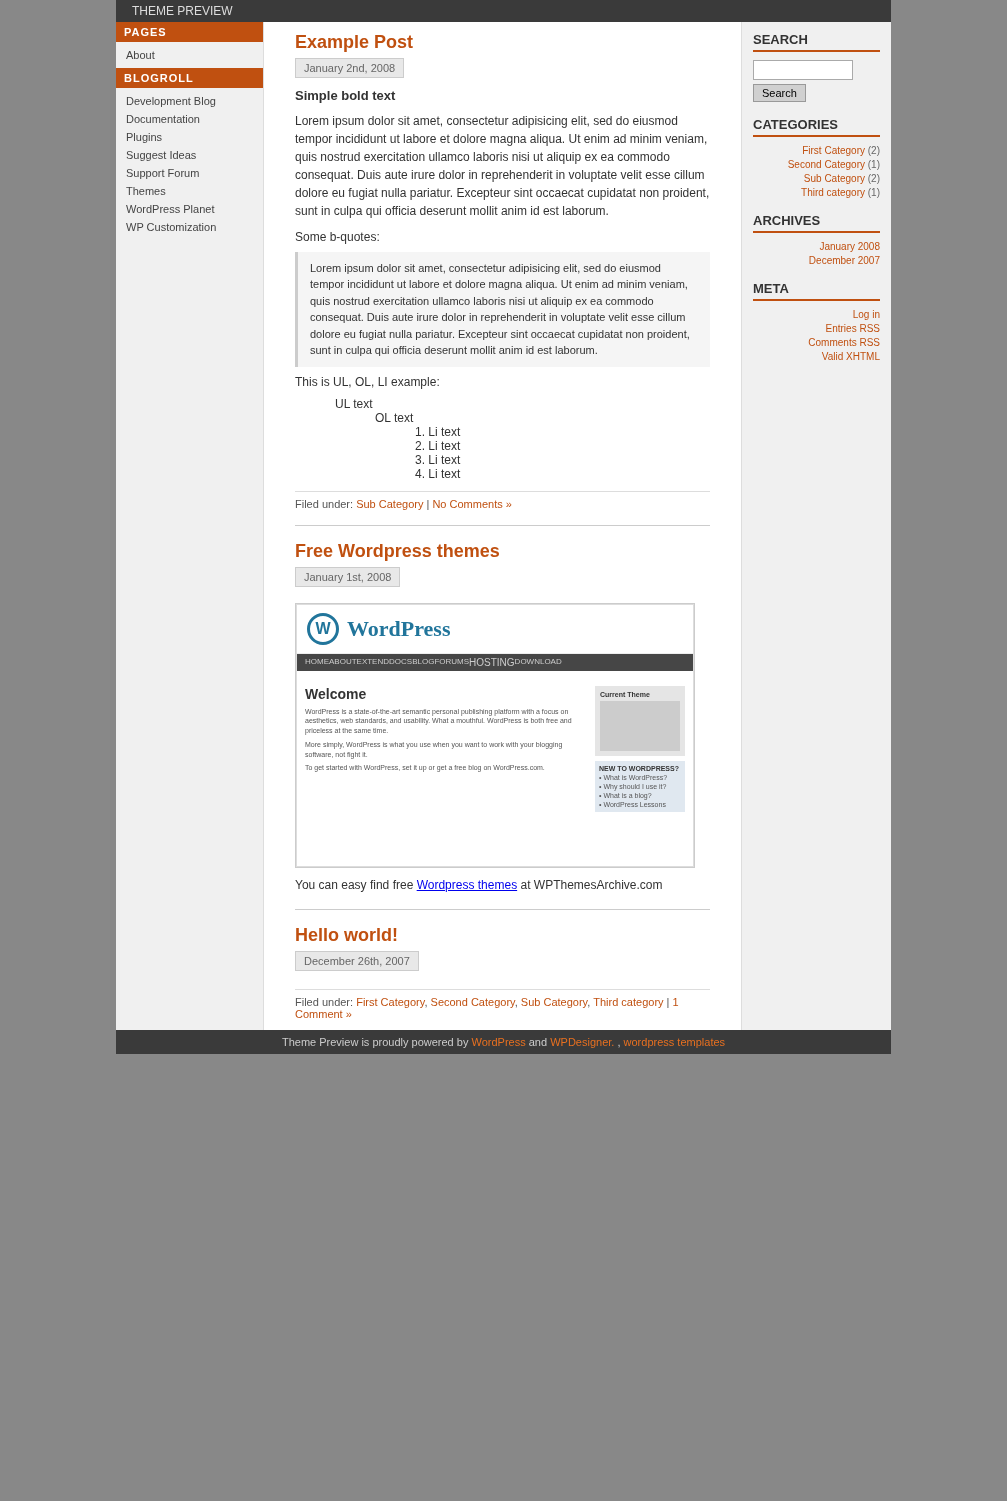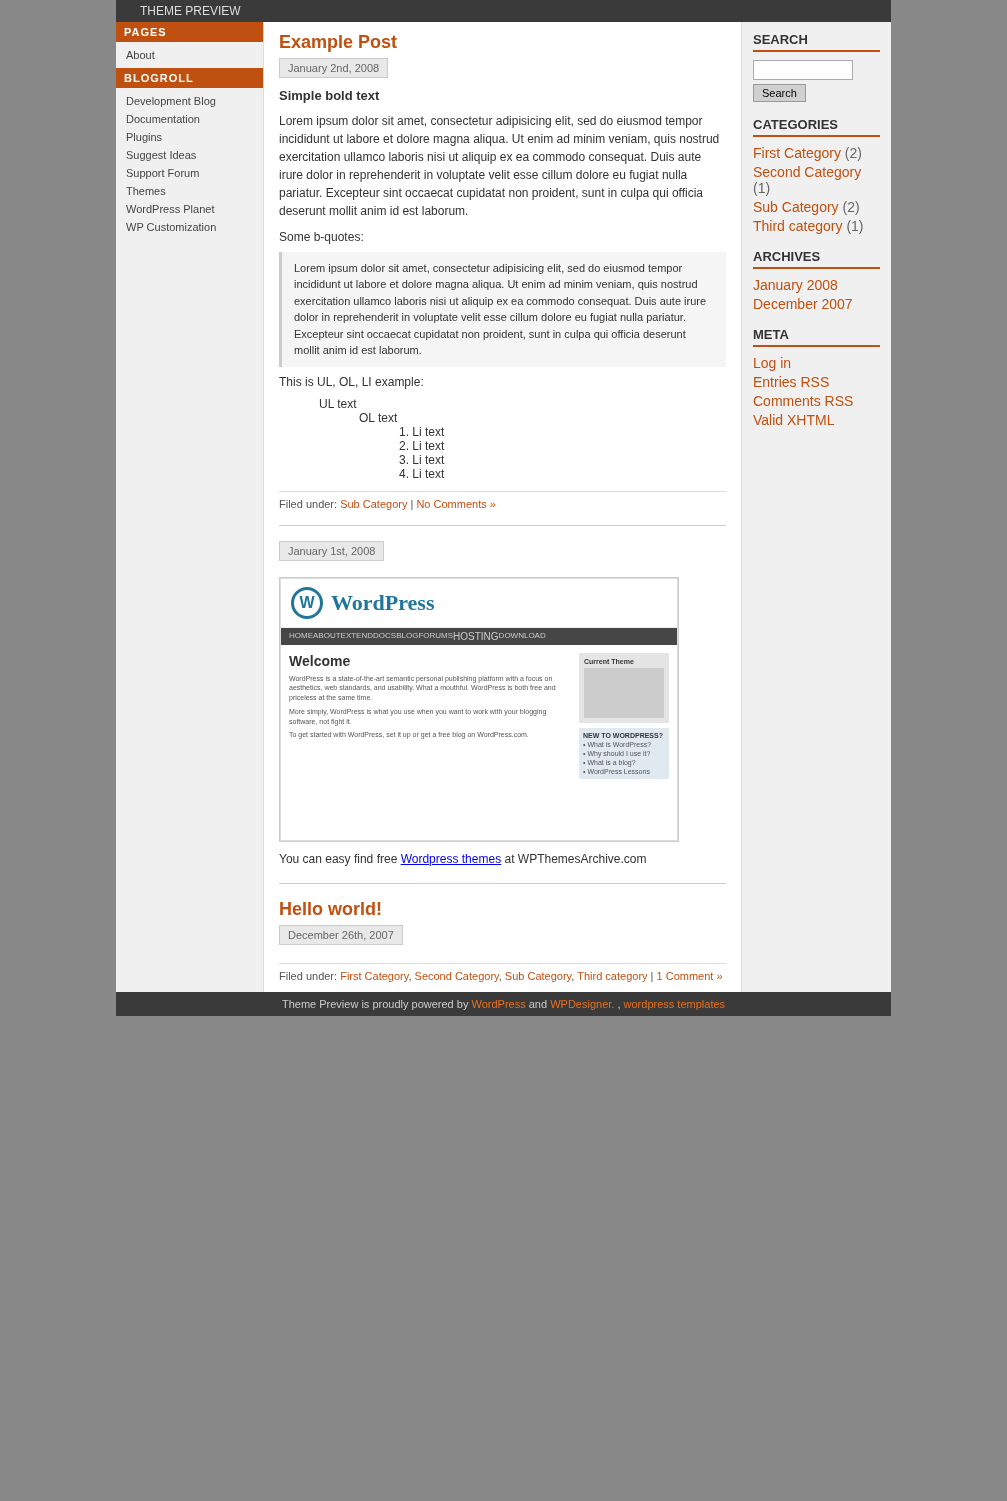--- a/index.html
+++ b/index.html
@@ -5,35 +5,35 @@
     * { margin: 0; padding: 0; box-sizing: border-box; }
     body { background: #888; font-family: Arial, sans-serif; font-size: 12px; color: #333; width: 1007px; }
 
     #wrapper { width: 775px; margin: 0 auto; background: #fff; }
 
     
     #header { width: 775px; height: 88px; background: #222; overflow: hidden; position: relative; }
     #header-img { width: 100%; height: 88px; background: linear-gradient(135deg, #1a1a1a 0%, #444 50%, #222 100%); display: flex; align-items: center; justify-content: center; }
 
     
-    #nav-bar { background: #3a3a3a; padding: 4px 24px; color: #ddd; font-size: 12px; }
+    #nav-bar { background: #3a3a3a; padding: 4px 16px; color: #ddd; font-size: 12px; }
 
     
     #content-wrap { display: flex; padding: 0; }
 
     
     #sidebar-left { width: 148px; background: #f0f0f0; min-height: 600px; border-right: 1px solid #ddd; flex-shrink: 0; }
 
     .sidebar-section-title { background: #c05010; color: #fff; padding: 4px 8px; font-size: 11px; font-weight: bold; text-transform: uppercase; letter-spacing: 1px; }
 
     .sidebar-links { padding: 4px 0; }
     .sidebar-links a { display: block; padding: 3px 10px; color: #444; text-decoration: none; font-size: 11px; }
 
     
-    #main { flex: 1; padding: 10px 15px; background: #fff; border-radius: 14px; }
+    #main { flex: 1; padding: 10px 31px; background: #fff; border-radius: 14px; }
 
     .post-title { font-size: 18px; color: #c05010; margin-bottom: 5px; }
     .post-title a { color: #c05010; text-decoration: none; }
 
     .post-date { background: #e8e8e8; border: 1px solid #ccc; padding: 3px 8px; font-size: 11px; color: #666; margin-bottom: 8px; display: inline-block; }
 
     .post-content { font-size: 12px; line-height: 1.5; margin-bottom: 10px; }
 
     .post-bold-header { font-weight: bold; margin-bottom: 6px; font-size: 13px; }
 
@@ -48,21 +48,21 @@
 
     
     #sidebar-right { width: 150px; background: #f0f0f0; border-left: 1px solid #ddd; padding: 10px 11px; flex-shrink: 0; }
 
     .right-section-title { font-size: 13px; font-weight: bold; color: #333; border-bottom: 2px solid #c05010; padding-bottom: 3px; margin-bottom: 8px; text-transform: uppercase; }
 
     .search-box { margin-bottom: 10px; }
     .search-input { width: 100px; height: 20px; border: 1px solid #aaa; padding: 2px 4px; font-size: 11px; }
     .search-btn { background: #d0d0d0; border: 1px solid #999; padding: 2px 8px; font-size: 11px; cursor: pointer; margin-top: 4px; display: block; }
 
-    .right-link { display: block; color: #c05010; text-decoration: none; font-size: 14px; margin-bottom: 3px; }
+    .right-link { display: block; color: #c05010; text-decoration: none; font-size: 10px; margin-bottom: 3px; text-align: right; }
     .right-link-count { color: #666; }
 
     .right-section { margin-bottom: 15px; }
 
     
     #footer { background: #3a3a3a; color: #ccc; padding: 6px 10px; font-size: 11px; text-align: center; }
     #footer a { color: #e87020; text-decoration: none; }
 
     .list-structure { margin: 8px 0; font-size: 12px; }
     .list-indent-0 { margin-left: 40px; }
@@ -124,20 +124,23 @@
           <span>Filed under:</span>
           <a href="#">Sub Category</a>
           <span> | </span>
           <a href="#">No Comments »</a>
         </div>
       </div>
 
       <hr class="post-separator">
 
       <div class="post">
+        <h2 class="post-title">
+          <a href="#">Free Wordpress themes</a>
+        </h2>
         <div class="post-date">January 1st, 2008</div>
 
         
         <div class="wp-screenshot">
           <div style="width:100%; height:100%; background:#fff; border:1px solid #ddd; display:flex; flex-direction:column; overflow:hidden;">
 
             <div style="display:flex; align-items:center; padding:8px 10px; gap:8px; border-bottom:1px solid #eee;">
               <div style="width:32px; height:32px; border-radius:50%; border:3px solid #21759b; display:flex; align-items:center; justify-content:center; color:#21759b; font-size:16px; font-weight:bold;">W</div>
               <span style="font-size:22px; color:#21759b; font-weight:bold; font-family:Georgia,serif;">WordPress</span>
             </div>
@@ -146,21 +149,21 @@
               <span style="color:#ccc; font-size:8px;">HOME</span>
               <span style="color:#ccc; font-size:8px;">ABOUT</span>
               <span style="color:#ccc; font-size:8px;">EXTEND</span>
               <span style="color:#ccc; font-size:8px;">DOCS</span>
               <span style="color:#ccc; font-size:8px;">BLOG</span>
               <span style="color:#ccc; font-size:8px;">FORUMS</span>
               <span style="color:#ccc; font-size:10px;">HOSTING</span>
               <span style="color:#ccc; font-size:8px;">DOWNLOAD</span>
             </div>
 
-            <div style="display:flex; padding:8px; gap:8px; flex:1;">
+            <div style="display:flex; padding:8px; gap:8px; flex:1;margin-top:7px;">
               <div style="flex:1;">
                 <div style="font-size:14px; font-weight:bold; color:#333; margin-bottom:5px;">Welcome</div>
                 <p style="font-size:7px; color:#555; line-height:1.4; margin-bottom:4px;">WordPress is a state-of-the-art semantic personal publishing platform with a focus on aesthetics, web standards, and usability. What a mouthful. WordPress is both free and priceless at the same time.</p>
                 <p style="font-size:7px; color:#555; line-height:1.4; margin-bottom:4px;">More simply, WordPress is what you use when you want to work with your blogging software, not fight it.</p>
                 <p style="font-size:7px; color:#555; line-height:1.4;">To get started with WordPress, set it up or get a free blog on WordPress.com.</p>
               </div>
               <div style="width:90px; flex-shrink:0;">
                 <div style="background:#e5e5e5; padding:5px; font-size:7px; margin-bottom:5px;">
                   <div style="font-weight:bold; margin-bottom:3px;">Current Theme</div>
                   <div style="height:50px; background:#ccc;"></div>

